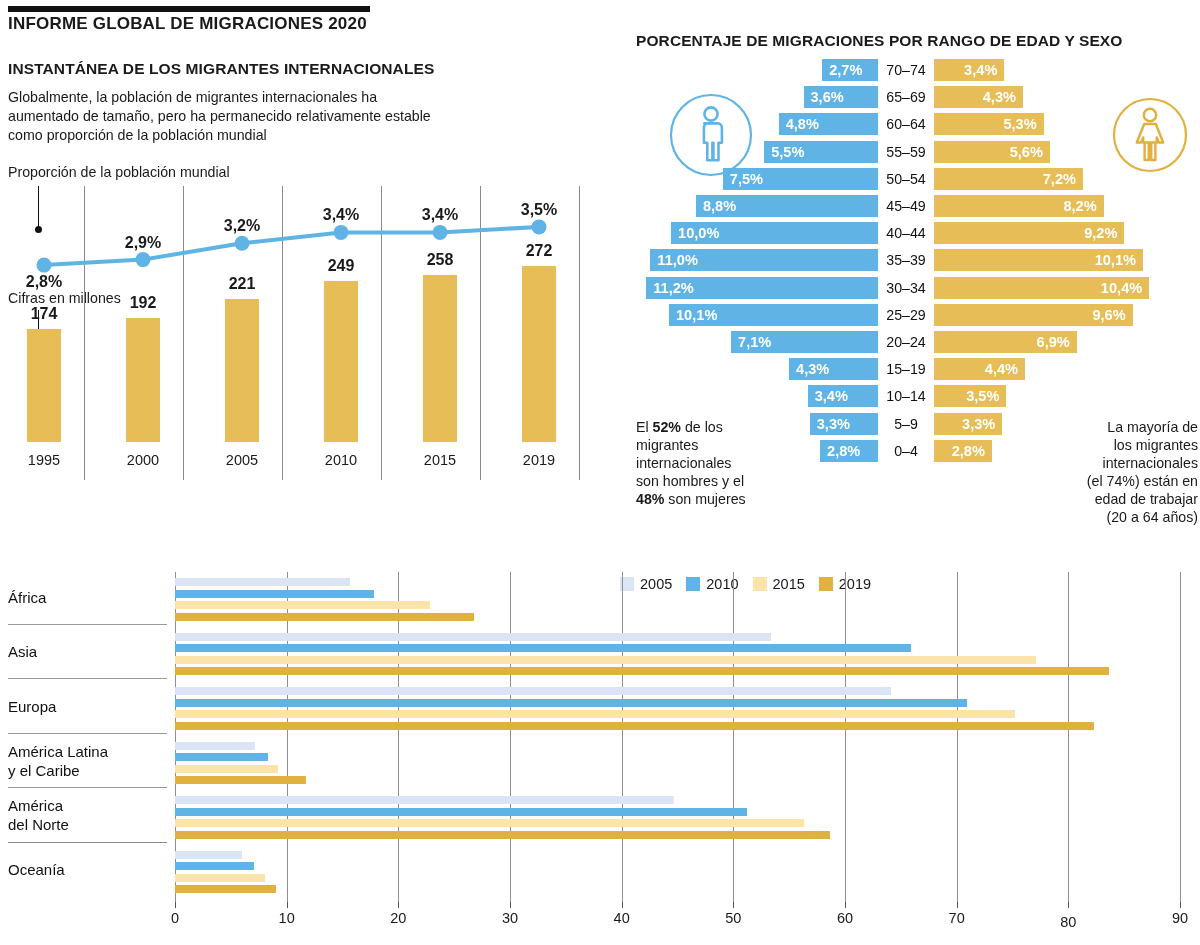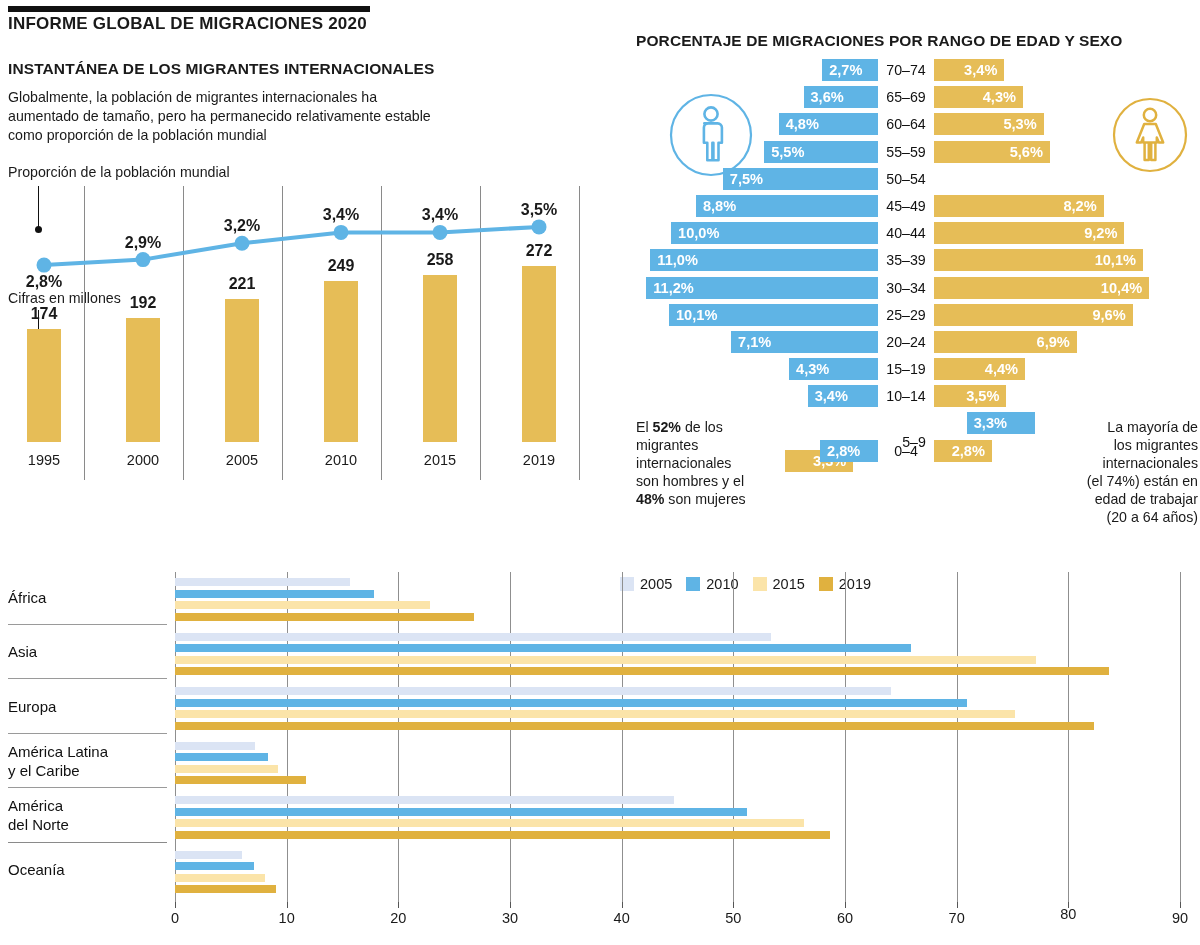--- a/index.html
+++ b/index.html
@@ -199,20 +199,25 @@
           </div>
         </div>
       </div>
       <div class="pyr-row" style="top: 108.8px;">
         <div class="pyr-left">
           <div class="pbar male" style="width: 155.217px; background: rgb(95, 180, 229);">
             <span>7,5%</span>
           </div>
         </div>
         <div class="pyr-mid">50–54</div>
+        <div class="pyr-right">
+          <div class="pbar female" style="width: 149.009px; background: rgb(230, 189, 87);">
+            <span>7,2%</span>
+          </div>
+        </div>
       </div>
       <div class="pyr-row" style="top: 136px;">
         <div class="pyr-left">
           <div class="pbar male" style="width: 182.122px; background: rgb(95, 180, 229);">
             <span>8,8%</span>
           </div>
         </div>
         <div class="pyr-mid">45–49</div>
         <div class="pyr-right">
           <div class="pbar female" style="width: 169.704px; background: rgb(230, 189, 87);">
@@ -304,21 +309,21 @@
             <span>3,4%</span>
           </div>
         </div>
         <div class="pyr-mid">10–14</div>
         <div class="pyr-right">
           <div class="pbar female" style="width: 72.4348px; background: rgb(230, 189, 87);">
             <span>3,5%</span>
           </div>
         </div>
       </div>
-      <div class="pyr-row" style="top: 353.6px; flex-direction: column;">
+      <div class="pyr-row" style="top: 353.6px;">
         <div class="pyr-left">
           <div class="pbar male" style="width: 68.2957px; background: rgb(95, 180, 229);">
             <span>3,3%</span>
           </div>
         </div>
         <div class="pyr-mid">5–9</div>
         <div class="pyr-right">
           <div class="pbar female" style="width: 68.2957px; background: rgb(230, 189, 87);">
             <span>3,3%</span>
           </div>
@@ -433,18 +438,18 @@
       <div class="bx-tick" style="left: 502px; top: 344px;">30</div>
       <div class="axis-tickmark" style="left: 613.667px; top: 336px;"></div>
       <div class="bx-tick" style="left: 613.667px; top: 344px;">40</div>
       <div class="axis-tickmark" style="left: 725.333px; top: 336px;"></div>
       <div class="bx-tick" style="left: 725.333px; top: 344px;">50</div>
       <div class="axis-tickmark" style="left: 837px; top: 336px;"></div>
       <div class="bx-tick" style="left: 837px; top: 344px;">60</div>
       <div class="axis-tickmark" style="left: 948.667px; top: 336px;"></div>
       <div class="bx-tick" style="left: 948.667px; top: 344px;">70</div>
       <div class="axis-tickmark" style="left: 1060.33px; top: 336px;"></div>
-      <div class="bx-tick" style="left: 1060.33px; top: 340px;">80</div>
+      <div class="bx-tick" style="left: 1060.33px; top: 348px;">80</div>
       <div class="axis-tickmark" style="left: 1172px; top: 336px;"></div>
       <div class="bx-tick" style="left: 1172px; top: 344px;">90</div>
     </div>
 
 </div>
 
 </body></html>

